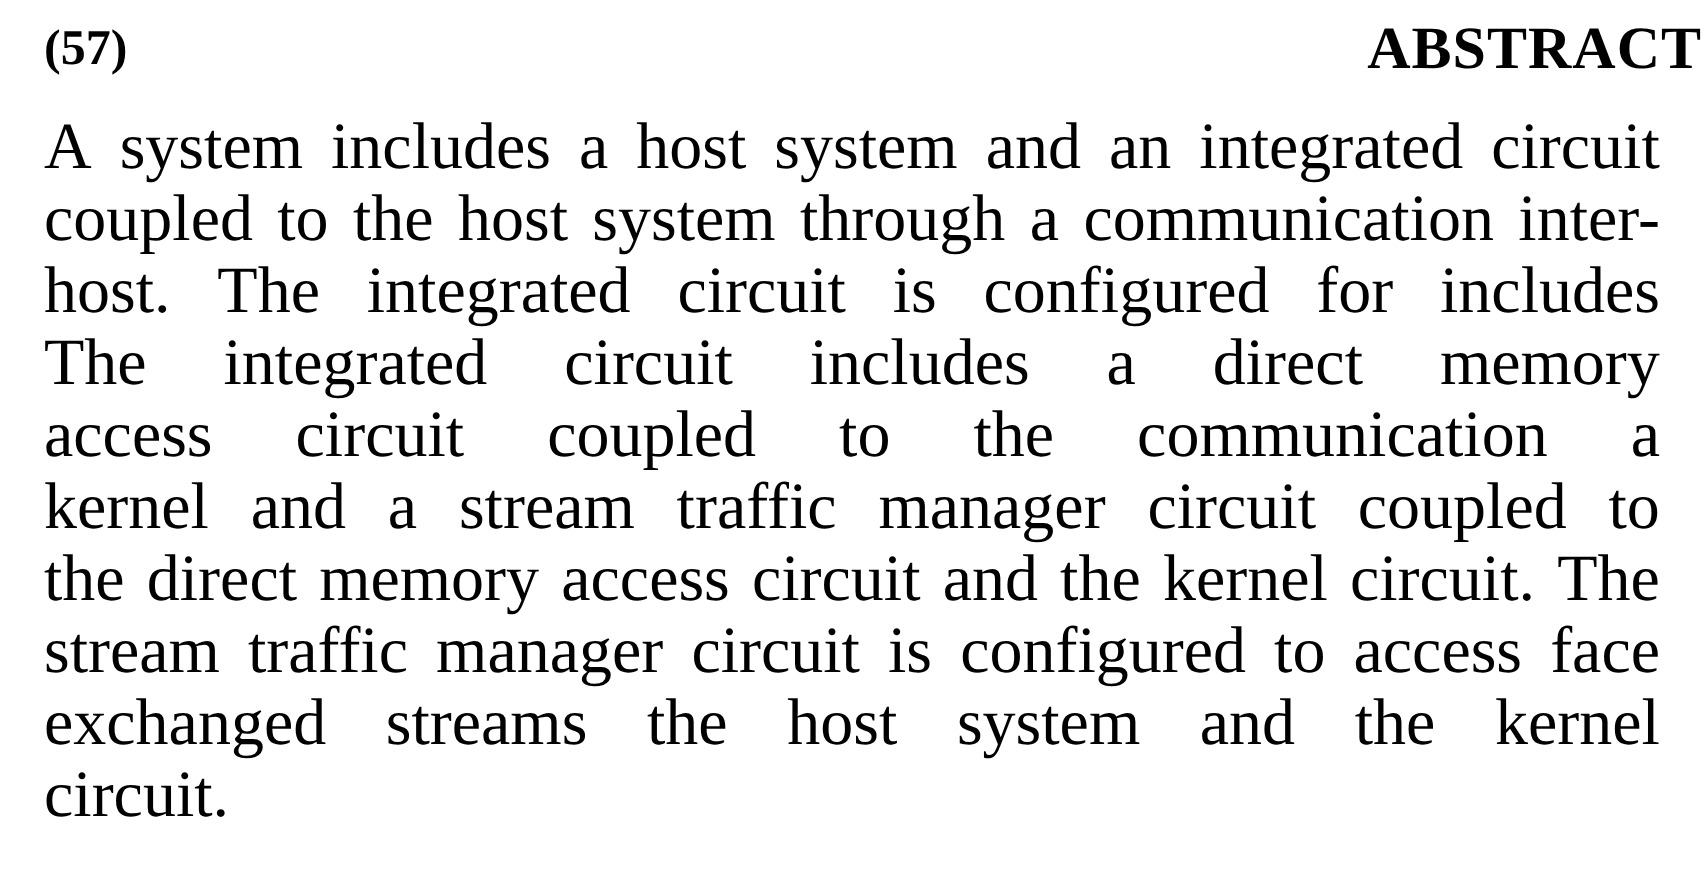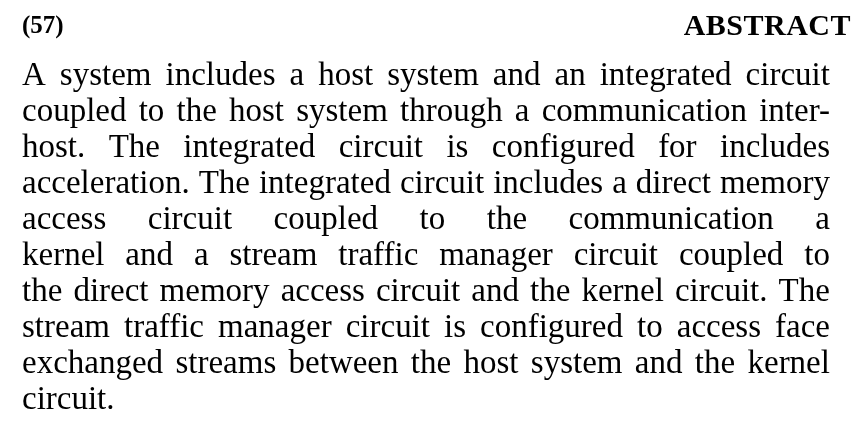--- a/index.html
+++ b/index.html
@@ -126,21 +126,20 @@
         <span>host.</span>
         <span>The</span>
         <span>integrated</span>
         <span>circuit</span>
         <span>is</span>
         <span>configured</span>
         <span>for</span>
         <span>includes</span>
       </div>
       <div class="abstract-line justify">
-        <span>acceleration.</span>
         <span>The</span>
         <span>integrated</span>
         <span>circuit</span>
         <span>includes</span>
         <span>a</span>
         <span>direct</span>
         <span>memory</span>
       </div>
       <div class="abstract-line justify">
         <span>access</span>
@@ -181,21 +180,20 @@
         <span>circuit</span>
         <span>is</span>
         <span>configured</span>
         <span>to</span>
         <span>access</span>
         <span>face</span>
       </div>
       <div class="abstract-line justify">
         <span>exchanged</span>
         <span>streams</span>
-        <span>between</span>
         <span>the</span>
         <span>host</span>
         <span>system</span>
         <span>and</span>
         <span>the</span>
         <span>kernel</span>
       </div>
       <div class="abstract-line last">circuit.</div>
     </div>
 

